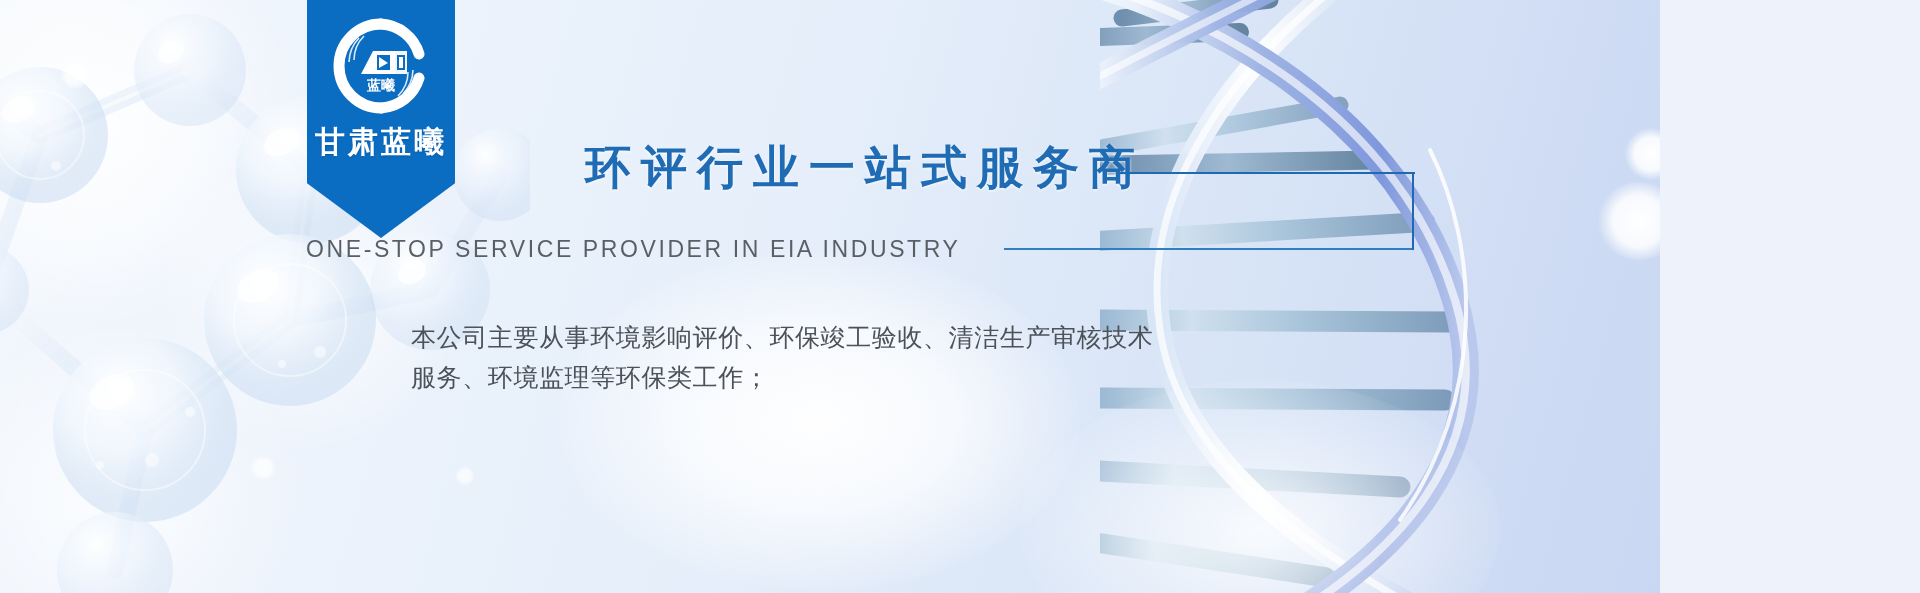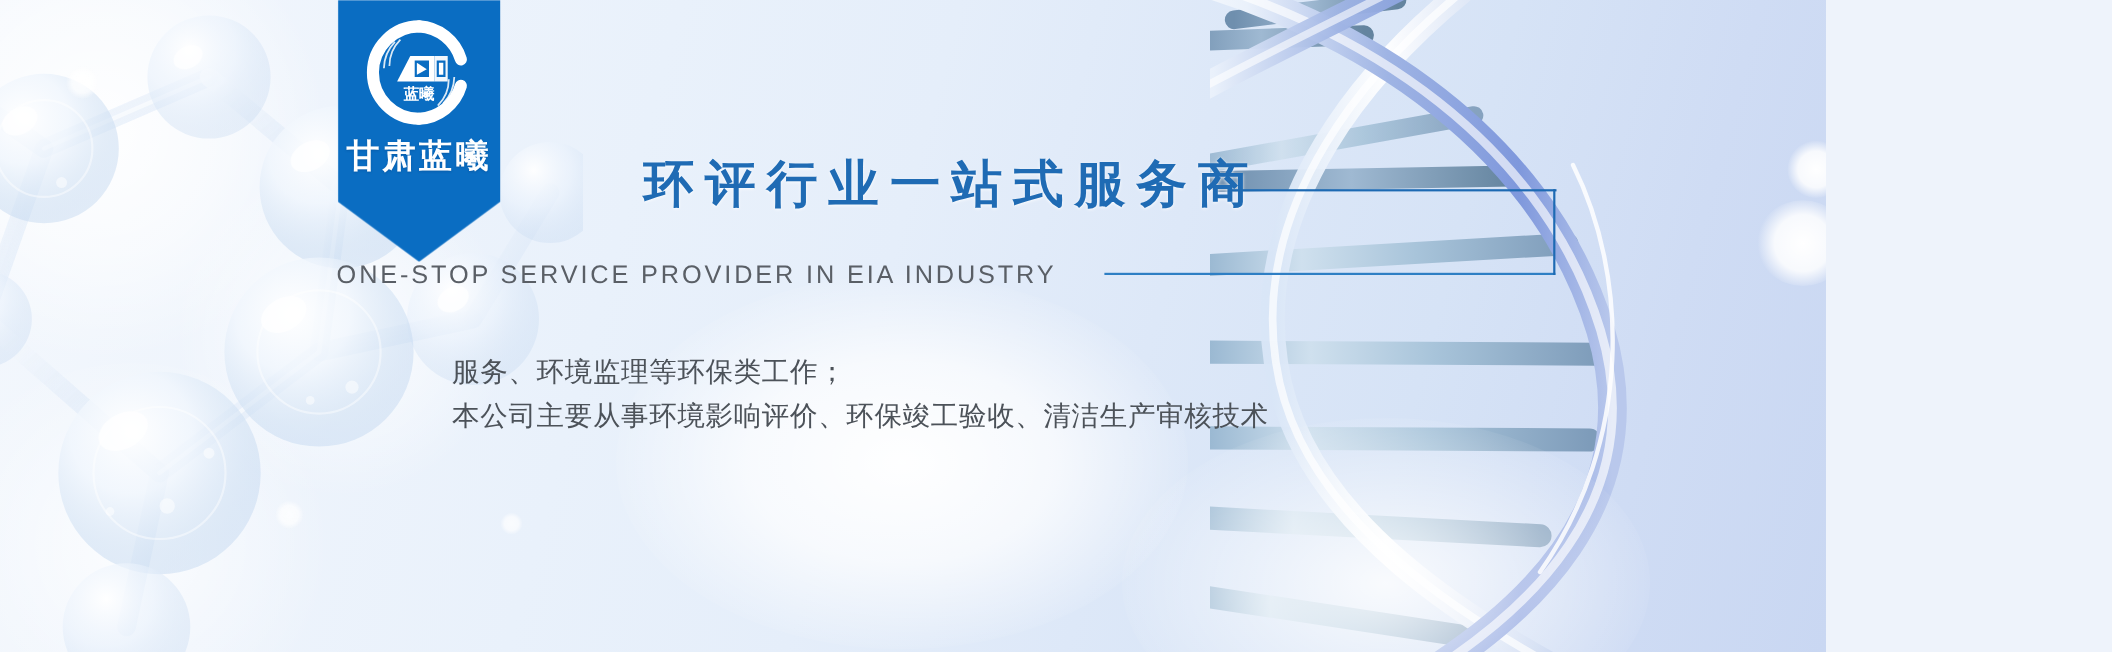--- a/index.html
+++ b/index.html
@@ -284,17 +284,17 @@
 
   <div class="headline">环评行业一站式服务商</div>
 
   <div class="subline">ONE-STOP SERVICE PROVIDER IN EIA INDUSTRY</div>
 
   <div class="rule"></div>
   <div class="bracket-top"></div>
   <div class="bracket-right"></div>
 
   <div class="body-copy">
+    <div>本公司主要从事环境影响评价、环保竣工验收、清洁生产审核技术</div>
     <div>服务、环境监理等环保类工作；</div>
-    <div>本公司主要从事环境影响评价、环保竣工验收、清洁生产审核技术</div>
   </div>
 
 </div>
 
 </body></html>

